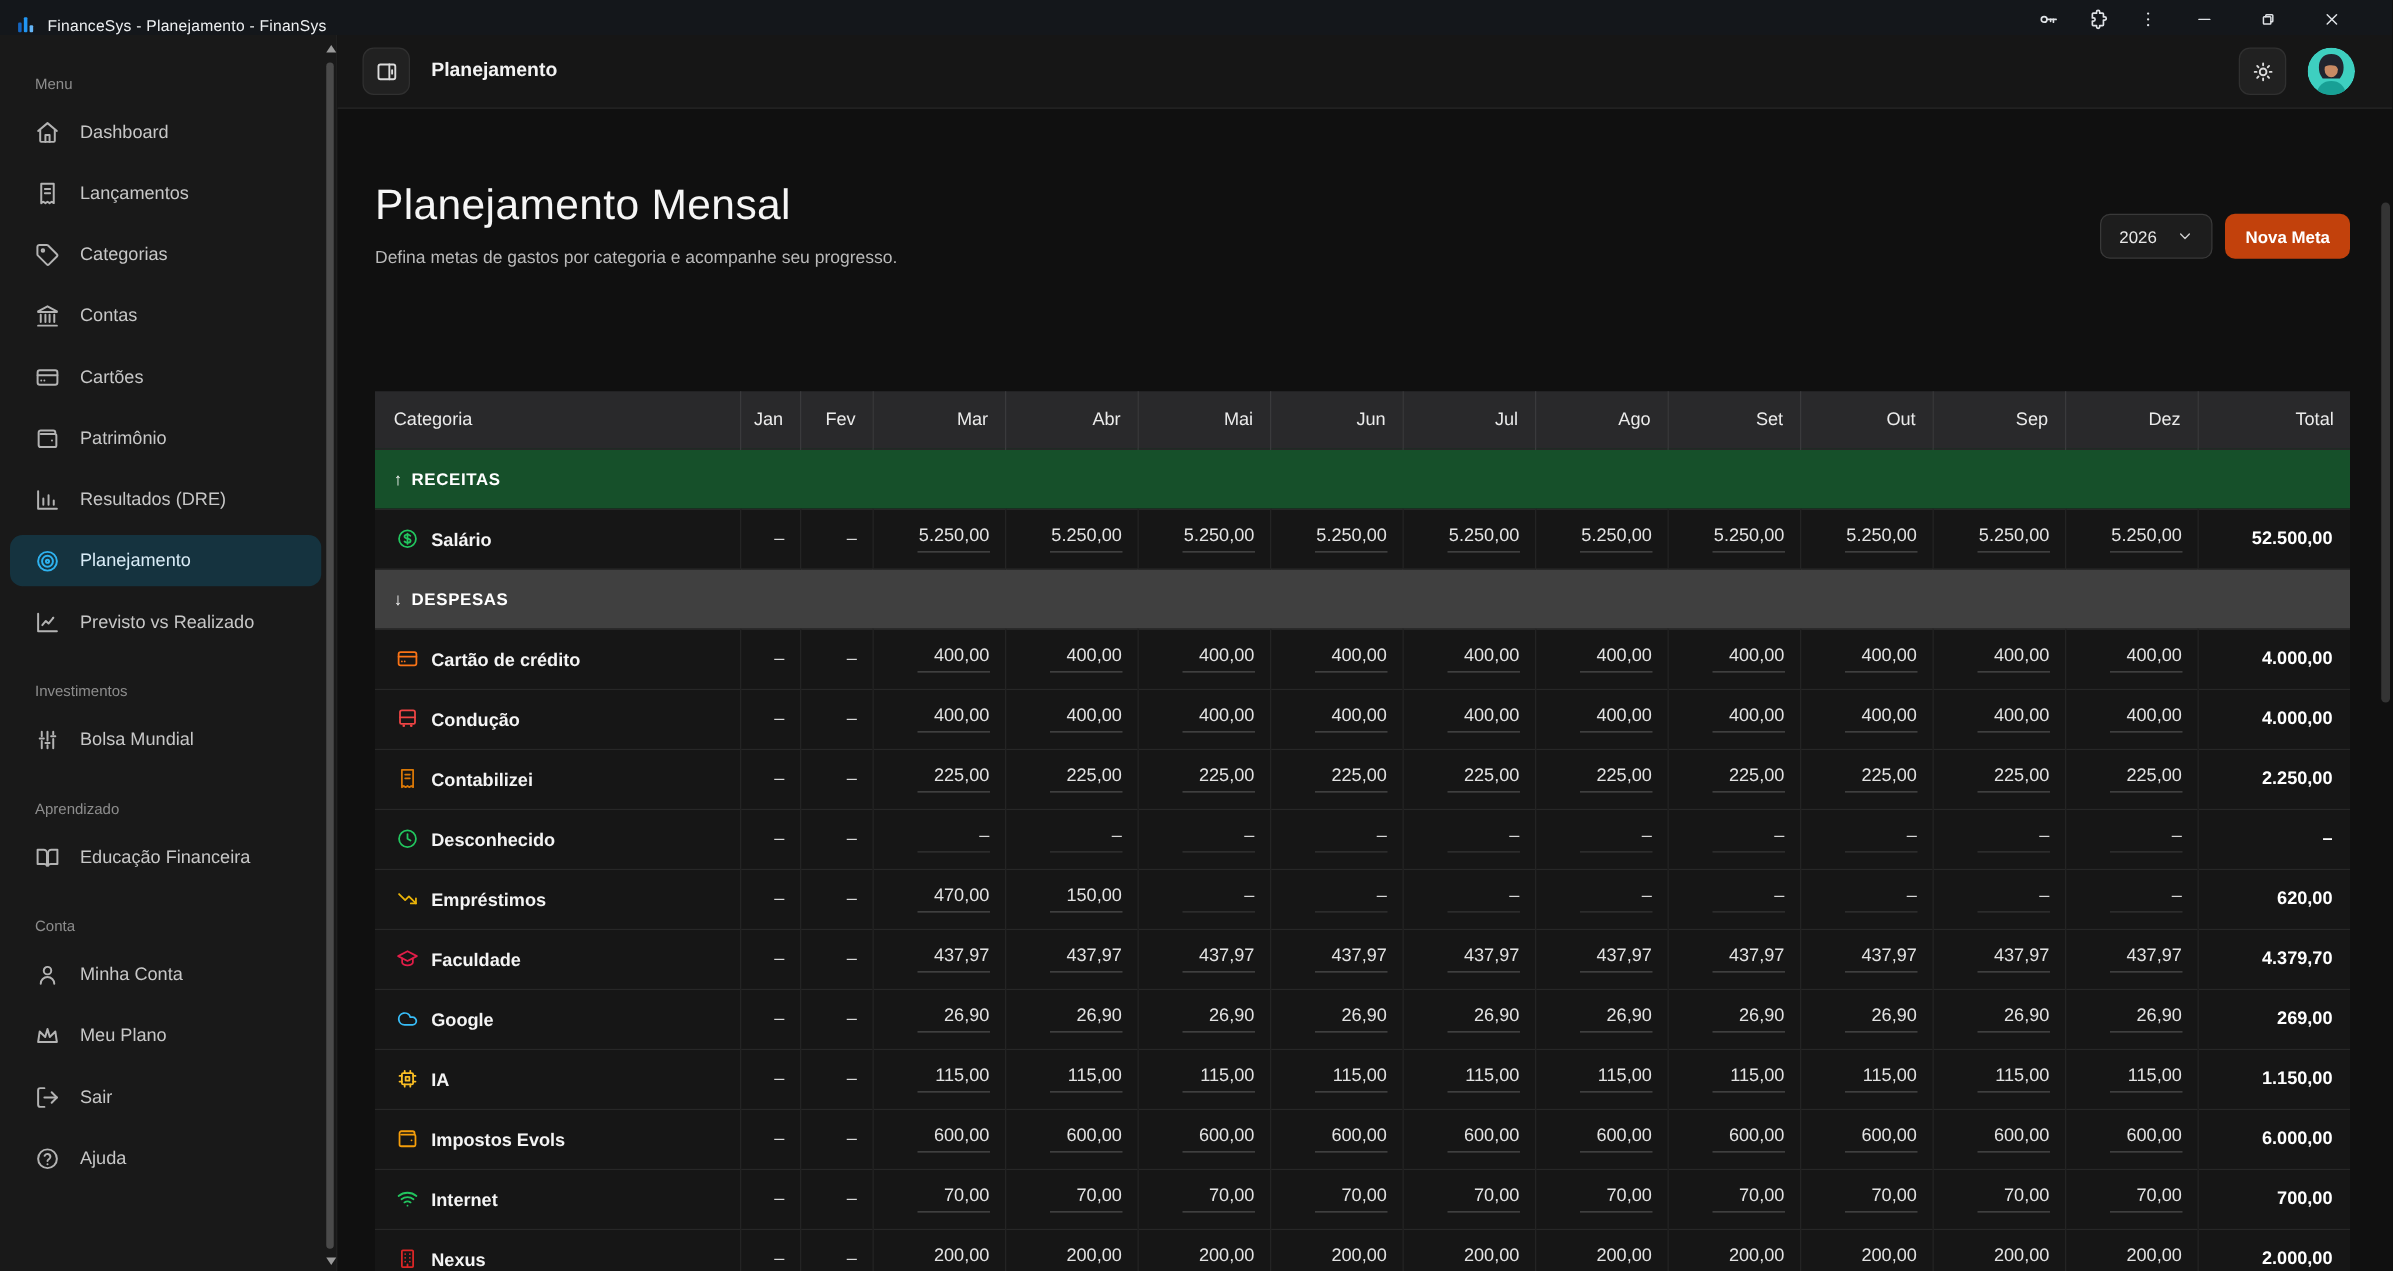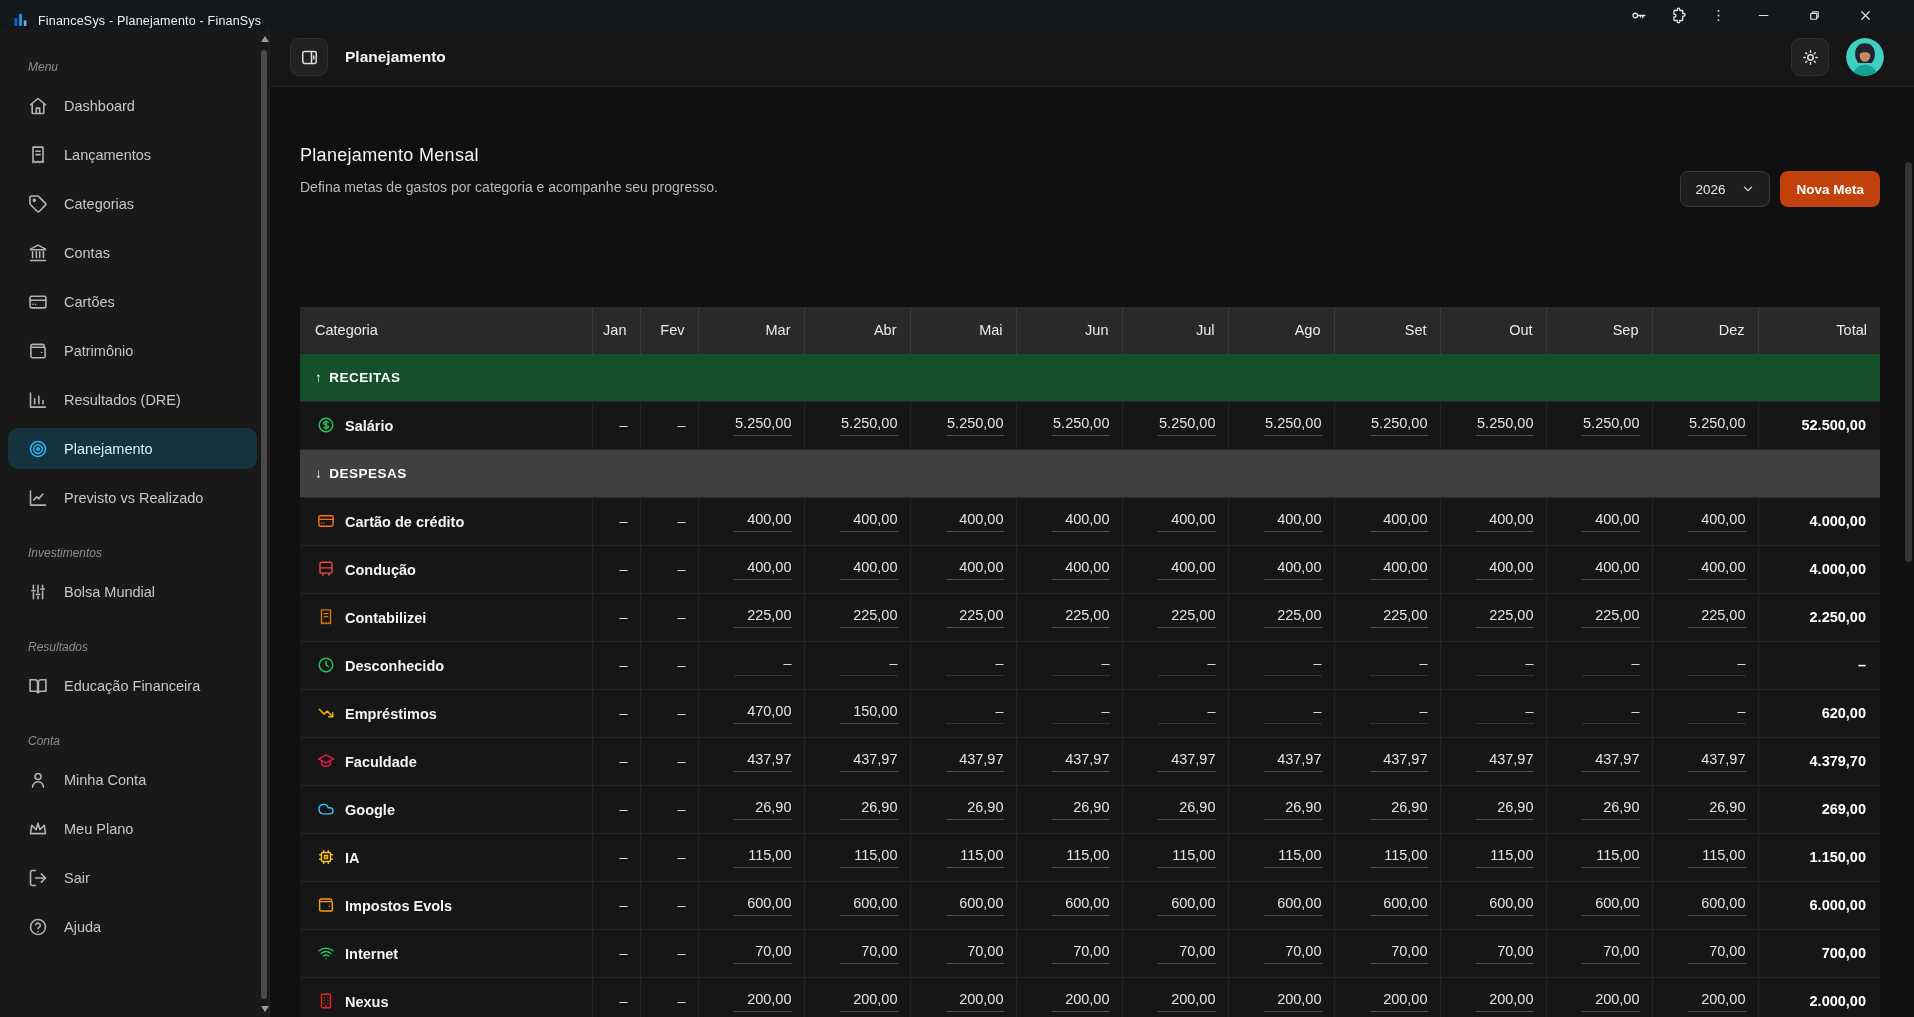--- a/index.html
+++ b/index.html
@@ -18,21 +18,21 @@
   .win-btn svg { width:15px; height:15px; }
   .titlebar-pad { width:26px; }
 
   
   .app { display:flex; height:989px; }
 
   
   .sidebar { width:270px; background:#191919; flex-shrink:0; position:relative; padding-top:32px; border-right:1px solid #222; }
   .sb-section { margin-top:28px; }
   .sb-section:first-child { margin-top:0; }
-  .sb-label { font-size:12px; color:#8d8d8d; padding:0 28px; margin-bottom:11px;font-style:italic; }
+  .sb-label { font-size:12px; color:#8d8d8d; padding:0 28px; margin-bottom:11px; }
   .sb-item { height:41px; margin:0 12px 8px 8px; display:flex; align-items:center; gap:16px; padding-left:20px; border-radius:10px; color:#c7c7c7; font-size:14.5px; cursor:pointer; }
   .sb-item .sb-ic { width:20px; height:20px; color:#b3b3b3; flex-shrink:0; }
   .sb-item .sb-ic svg { width:20px; height:20px; }
   .sb-item.active { background:#15333f; color:#d9ecf7; }
   .sb-item.active .sb-ic { color:#2eb2ef; }
   .sb-scroll { position:absolute; right:-1px; top:2px; bottom:0; width:11px; }
   .sb-up { width:0; height:0; border-left:4px solid transparent; border-right:4px solid transparent; border-bottom:6px solid #9a9a9a; margin:6px auto 5px; }
   .sb-down { position:absolute; bottom:5px; left:1px; width:0; height:0; border-left:4px solid transparent; border-right:4px solid transparent; border-top:6px solid #9a9a9a; margin-left:1px; }
   .sb-thumb { position:absolute; top:20px; bottom:18px; left:2px; width:6px; background:#4a4a4a; border-radius:3px; }
 
@@ -41,21 +41,21 @@
   .topbar { height:59px; background:#161616; border-bottom:1px solid #262626; display:flex; align-items:center; gap:17px; padding:0 30px 0 20px; flex-shrink:0; }
   .icon-btn { width:38px; height:38px; border-radius:9px; background:#212121; border:1px solid #303030; color:#dcdcdc; display:flex; align-items:center; justify-content:center; cursor:pointer; }
   .icon-btn svg { width:19px; height:19px; }
   .topbar-title { font-size:15.5px; font-weight:700; color:#f3f3f3; }
   .spacer { flex:1; }
   .avatar { width:38px; height:38px; border-radius:50%; overflow:hidden; cursor:pointer; flex-shrink:0; }
 
   
   .content { flex:1; padding:58px 34px 0 30px; overflow:hidden; }
   .page-head { display:flex; justify-content:space-between; align-items:flex-start; }
-  .page-title { font-size:18px; font-weight:400; color:#f5f5f5; letter-spacing:.3px; margin-bottom:13px; }
+  .page-title { font-size:34px; font-weight:400; color:#f5f5f5; letter-spacing:.3px; margin-bottom:13px; }
   .page-sub { font-size:14px; color:#b9b9b9; }
   .page-actions { display:flex; gap:10px; margin-top:26px; }
   .year-select { display:flex; align-items:center; gap:16px; background:#1d1d1d; border:1px solid #393939; border-radius:8px; color:#e8e8e8; font-size:13.5px; padding:16px 14px; height:36px; cursor:pointer; }
   .year-select svg { width:14px; height:14px; color:#cfcfcf; }
   .primary-btn { background:#c2410c; color:#ffffff; font-weight:700; font-size:13.5px; font-family:inherit; border:none; border-radius:8px; padding:0 16px; height:36px; cursor:pointer; }
 
   
   .plan-table { width:100%; border-collapse:collapse; table-layout:fixed; margin-top:100px; }
   .plan-table th { background:#29292b; height:46px; font-weight:400; color:#ebebeb; font-size:14.5px; text-align:right; padding-right:13px; border-right:1px solid #3a3a3c; }
   .plan-table th:last-child { border-right:none; }
@@ -237,21 +237,21 @@
             <span class="sb-ic">
               <svg viewBox="0 0 24 24" fill="none" stroke="currentColor" stroke-width="1.9" stroke-linecap="round" stroke-linejoin="round">
                 <path d="M6.5 4v4.5M6.5 13v7M12 4v8.5M12 17v3M17.5 4v2.5M17.5 11v9"></path>
                 <path d="M4.5 10.5h4M10 14.8h4M15.5 8.5h4"></path>
               </svg>
             </span>
             <span>Bolsa Mundial</span>
           </div>
         </div>
         <div class="sb-section">
-          <div class="sb-label">Resultados</div>
+          <div class="sb-label">Aprendizado</div>
           <div class="sb-item">
             <span class="sb-ic">
               <svg viewBox="0 0 24 24" fill="none" stroke="currentColor" stroke-width="1.9" stroke-linecap="round" stroke-linejoin="round">
                 <path d="M2.5 4.5h5.8A3.2 3.2 0 0 1 11.5 7.7V20a2.8 2.8 0 0 0-2.6-1.7H2.5z"></path>
                 <path d="M21.5 4.5h-5.8a3.2 3.2 0 0 0-3.2 3.2V20a2.8 2.8 0 0 1 2.6-1.7h6.4z"></path>
               </svg>
             </span>
             <span>Educação Financeira</span>
           </div>
         </div>

